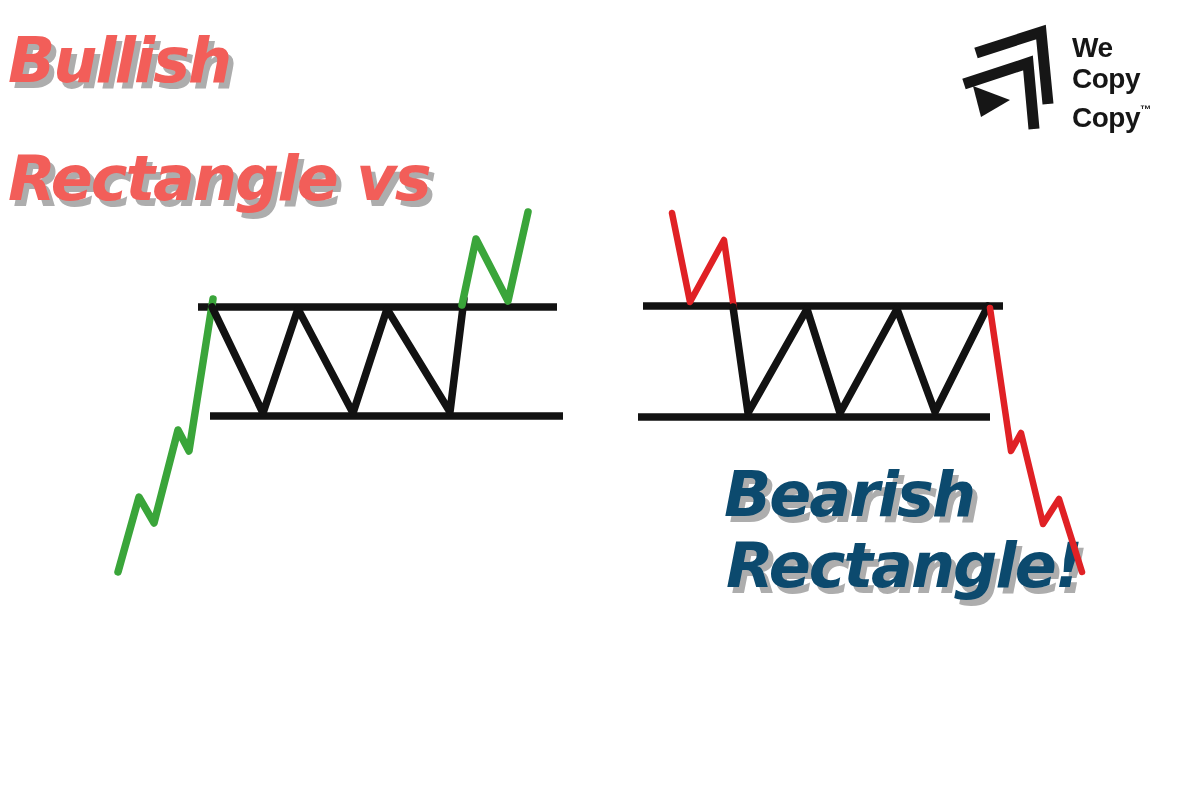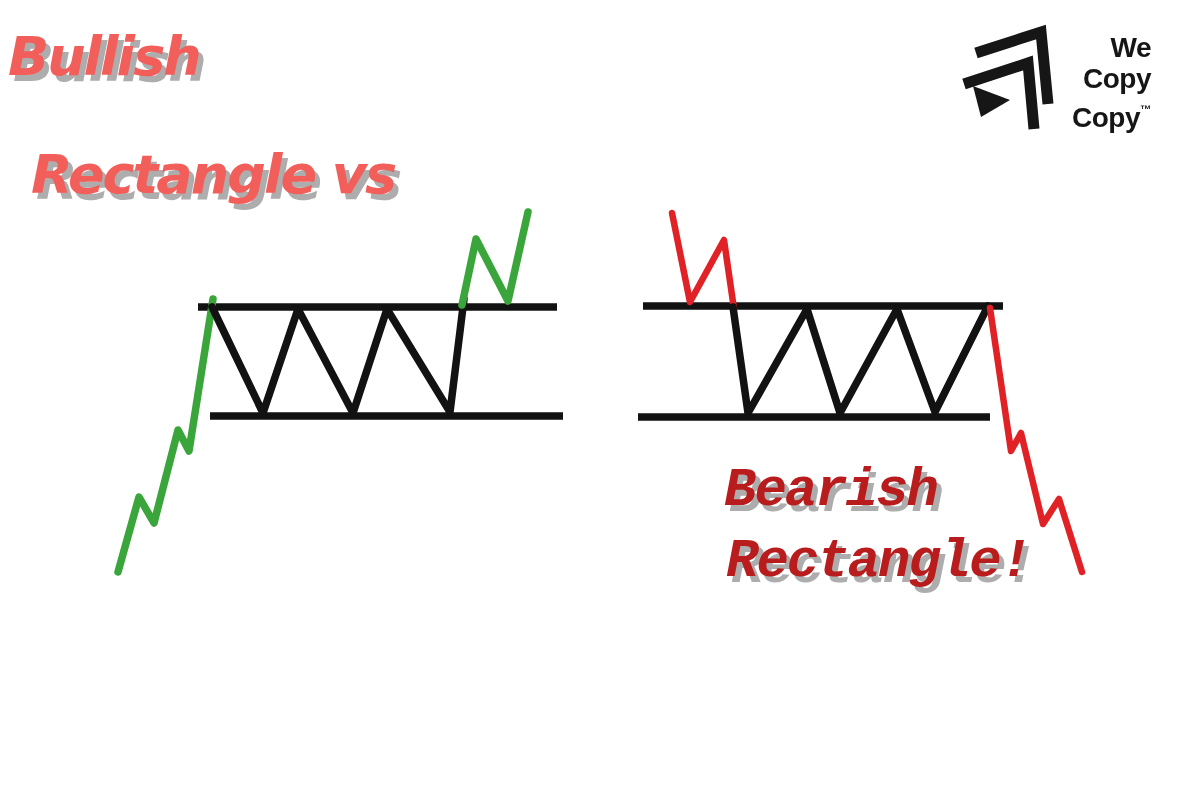--- a/index.html
+++ b/index.html
@@ -10,51 +10,50 @@
     height: 800px;
     background: #ffffff;
     overflow: hidden;
     font-family: "DejaVu Sans", sans-serif;
   }
   .display {
     position: absolute;
     font-family: "DejaVu Sans", sans-serif;
     font-weight: bold;
     font-style: italic;
-    font-size: 54px;
+    font-size: 62px;
     line-height: 1;
     letter-spacing: -2px;
     white-space: nowrap;
     text-shadow: 5px 6px 0 #adadad;
   }
   .display.red   { color: #f25e59; }
-  .display.green { color: #b91c1c; font-family: Liberation Mono, monospace; }
+  .display.green { color: #0c4a6e; }
   .title-1 { left: 8px;   top: 30px;  }
-  .title-2 { left: 8px;   top: 148px; margin-left: 23px; }
+  .title-2 { left: 8px;   top: 148px; }
   .sub-1   { left: 724px; top: 464px; }
   .sub-2   { left: 726px; top: 535px; }
 
   .logo {
     position: absolute;
     left: 948px;
     top: 16px;
     display: flex;
     align-items: flex-start;
   }
   .logo-icon { width: 114px; height: 120px; display: block; }
   .logo-text {
     margin-left: 10px;
     margin-top: 16px;
     font-family: "Liberation Sans", sans-serif;
     font-weight: bold;
     font-size: 28px;
     line-height: 31px;
     letter-spacing: -0.5px;
     color: #161616;
-    text-align: right;
   }
   .logo-text .tm {
     font-size: 11px;
     font-weight: bold;
     vertical-align: 14px;
     letter-spacing: 0;
   }
   .patterns-svg {
     position: absolute;
     left: 0; top: 0;

